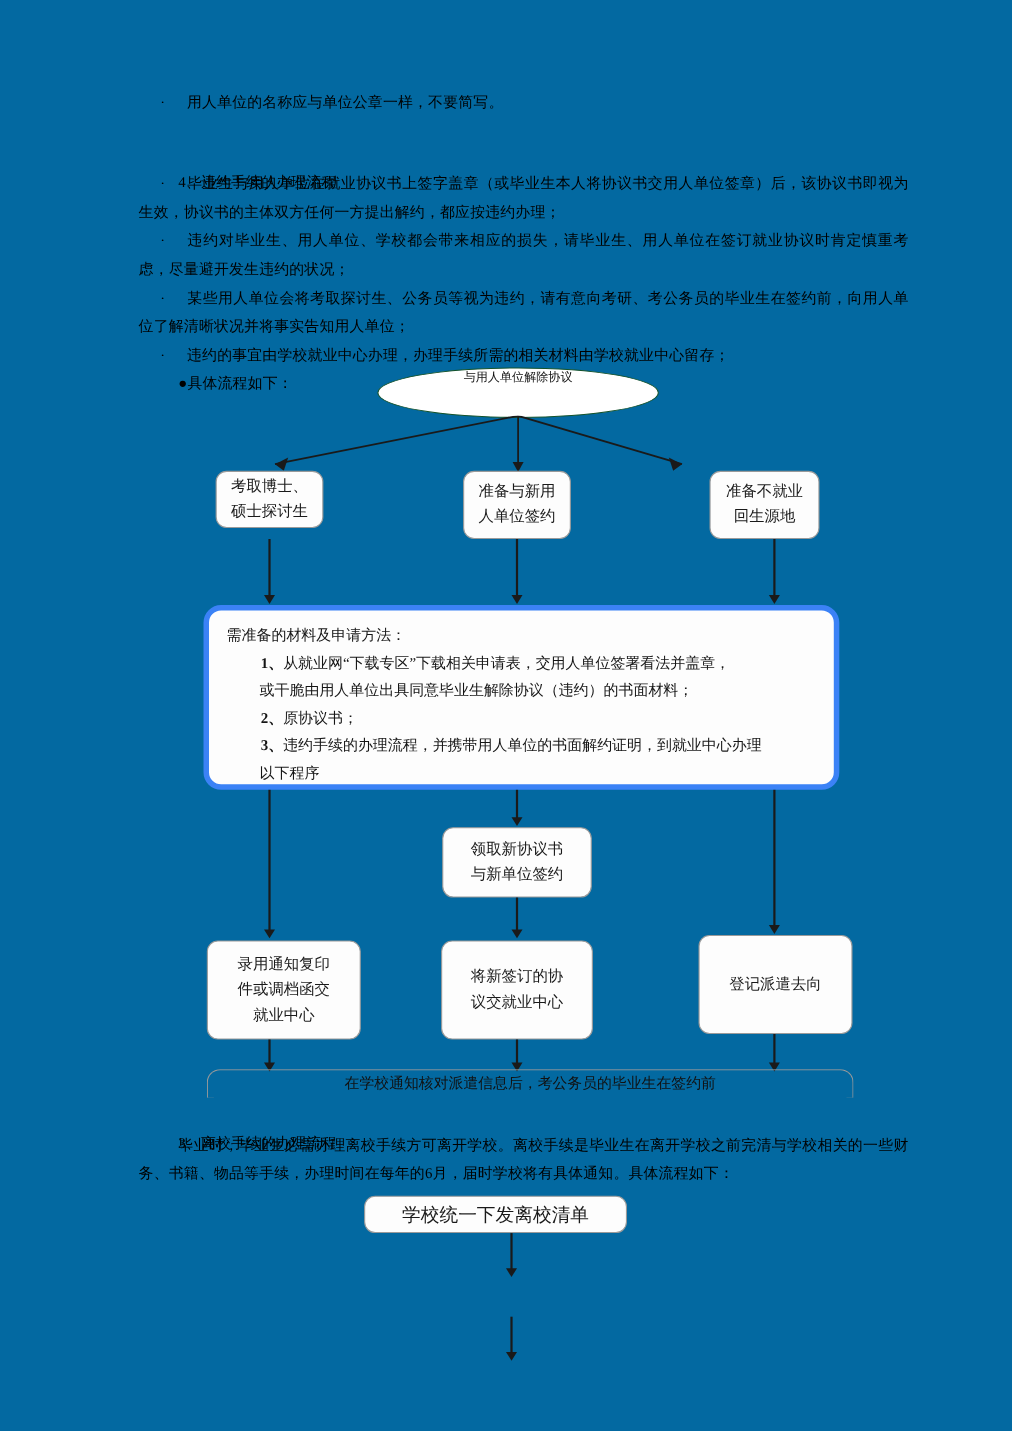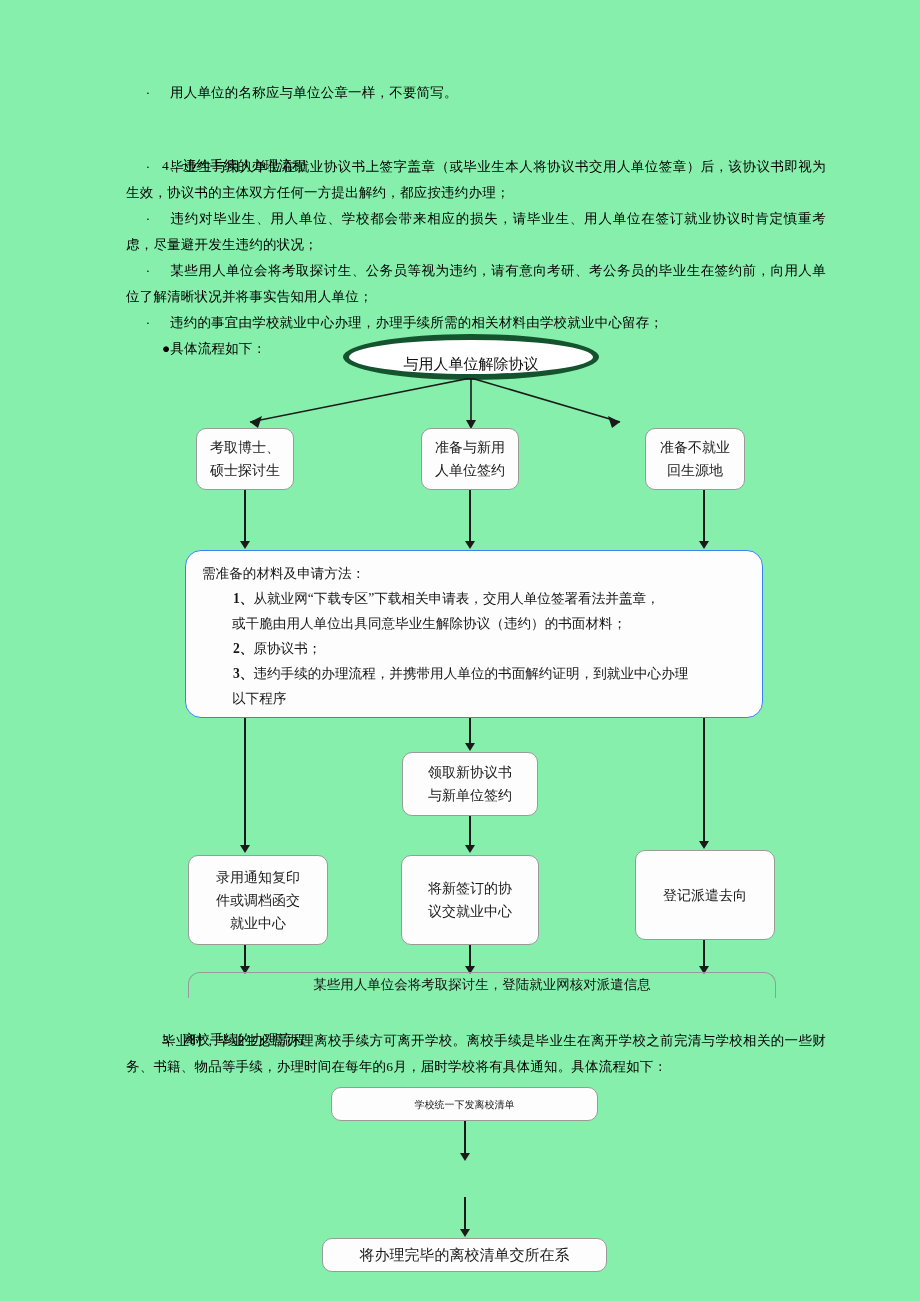--- a/index.html
+++ b/index.html
@@ -9,21 +9,21 @@
   }
   body {
     font-family: "Liberation Serif", "DejaVu Serif", serif;
     color: #000000;
   }
   #page {
     position: relative;
     width: 920px;
     height: 1301px;
     overflow: hidden;
-    background: #86efac;
+    background: #0369a1;
   }
 
   
   .text-block {
     position: absolute;
     font-size: 13.5px;
     line-height: 26px;
     letter-spacing: 0.2px;
   }
   .para {
@@ -70,34 +70,34 @@
     text-align: center;
     font-size: 14px;
     line-height: 23px;
     color: #1a1a1a;
     font-family: "Liberation Serif", "DejaVu Serif", serif;
     white-space: pre-line;
   }
   .fc-ellipse {
     position: absolute;
     box-sizing: border-box;
-    border: 6px solid #14532d;
+    border: 1px solid #14532d;
     border-radius: 50%;
     background: #ffffff;
     display: flex;
-    align-items: flex-end;
+    align-items: flex-start;
     justify-content: center;
     text-align: center;
-    font-size: 15px;
+    font-size: 11px;
     color: #111;
   }
   .fc-bigbox {
     position: absolute;
     box-sizing: border-box;
-    border: 1px solid #3b82f6;
+    border: 5px solid #3b82f6;
     border-radius: 16px;
     background: #fdfdfd;
     padding: 10px 14px 10px 16px;
     font-size: 13.6px;
     line-height: 25px;
     color: #151515;
   }
   .fc-bigbox .bb-title { display: block; }
   .fc-bigbox .bb-item {
     display: block;
@@ -202,21 +202,21 @@
     <line x1="291" y1="0" x2="70" y2="44" stroke="#1a1a1a" stroke-width="1.6"></line>
     <polygon points="70,44 82,38 78,50" fill="#1a1a1a"></polygon>
 
     <line x1="291" y1="0" x2="291" y2="42" stroke="#1a1a1a" stroke-width="1.6"></line>
     <polygon points="286,42 296,42 291,51" fill="#1a1a1a"></polygon>
 
     <line x1="291" y1="0" x2="440" y2="44" stroke="#1a1a1a" stroke-width="1.6"></line>
     <polygon points="440,44 428,38 432,50" fill="#1a1a1a"></polygon>
   </svg>
 
-  <div class="fc-node" style="left:196px; top:428px; width:98px; height:62px;">
+  <div class="fc-node" style="left:196px; top:428px; width:98px; height:52px;">
     <span>考取博士、
 硕士探讨生</span>
   </div>
   <div class="fc-node" style="left:421px; top:428px; width:98px; height:62px;align-items:center;">
     <span>准备与新用
 人单位签约</span>
   </div>
   <div class="fc-node" style="left:645px; top:428px; width:100px; height:62px;">
     <span>准备不就业
 回生源地</span>
@@ -276,40 +276,37 @@
   <div class="conn conn-v" style="left:244px; top:945px; height:24px;"></div>
   <div class="arrowhead" style="left:240px; top:966px;"></div>
 
   <div class="conn conn-v" style="left:469px; top:945px; height:24px;"></div>
   <div class="arrowhead" style="left:465px; top:966px;"></div>
 
   <div class="conn conn-v" style="left:703px; top:940px; height:29px;"></div>
   <div class="arrowhead" style="left:699px; top:966px;"></div>
 
   <div class="fc-bracket" style="left:188px; top:972px; width:588px; height:26px;"></div>
-  <div class="fc-bracket-label" style="left:188px; top:976px; width:588px;">某些用人单位会将考取探讨生，登陆就业网核对派遣信息</div>
+  <div class="fc-bracket-label" style="left:188px; top:976px; width:588px;">在学校通知核对派遣信息后，考公务员的毕业生在签约前</div>
 
   <div class="text-block" style="left:126px; top:1002px; width:700px;">
     <div class="para">
       <span class="heading-num">3、离校手续的办理流程</span>
     </div>
   </div>
 
   <div class="text-block" style="left:126px; top:1028px; width:700px;">
     <div class="para indent-first">毕业时，毕业生必需办理离校手续方可离开学校。离校手续是毕业生在离开学校之前完清与学校相关的一些财务、书籍、物品等手续，办理时间在每年的6月，届时学校将有具体通知。具体流程如下：</div>
   </div>
 
-  <div class="fc-node" style="left:331px; top:1087px; width:267px; height:34px; font-size:10px;">
+  <div class="fc-node" style="left:331px; top:1087px; width:239px; height:34px; font-size:17px;">
     <span>学校统一下发离校清单</span>
   </div>
 
   <div class="conn conn-v" style="left:464px; top:1121px; height:33px;"></div>
   <div class="arrowhead" style="left:460px; top:1153px;"></div>
 
 
   <div class="conn conn-v" style="left:464px; top:1197px; height:33px;"></div>
   <div class="arrowhead" style="left:460px; top:1229px;"></div>
 
-  <div class="fc-node" style="left:322px; top:1238px; width:285px; height:34px; font-size:15px;">
-    <span>将办理完毕的离校清单交所在系</span>
-  </div>
 
 </div>
 
 </body></html>

